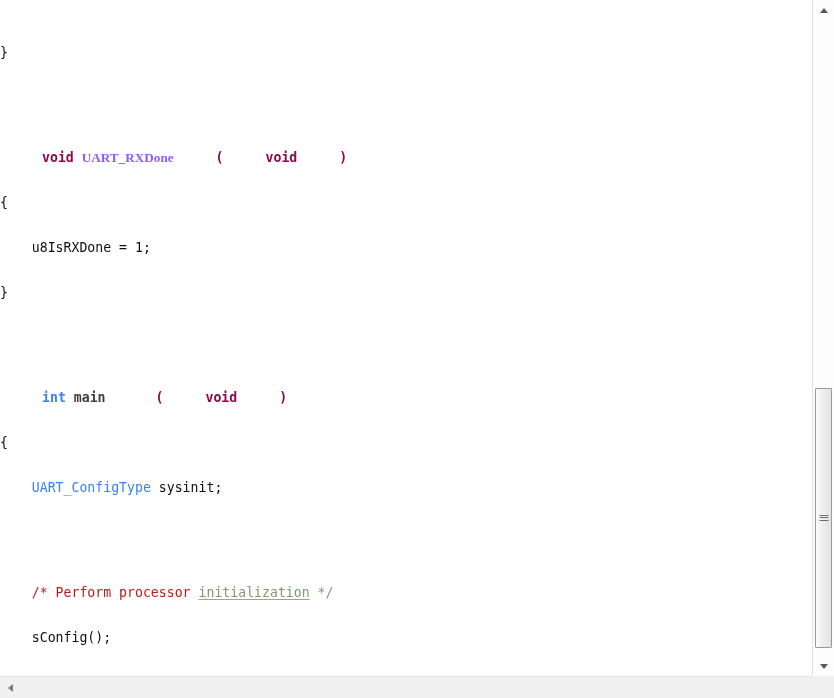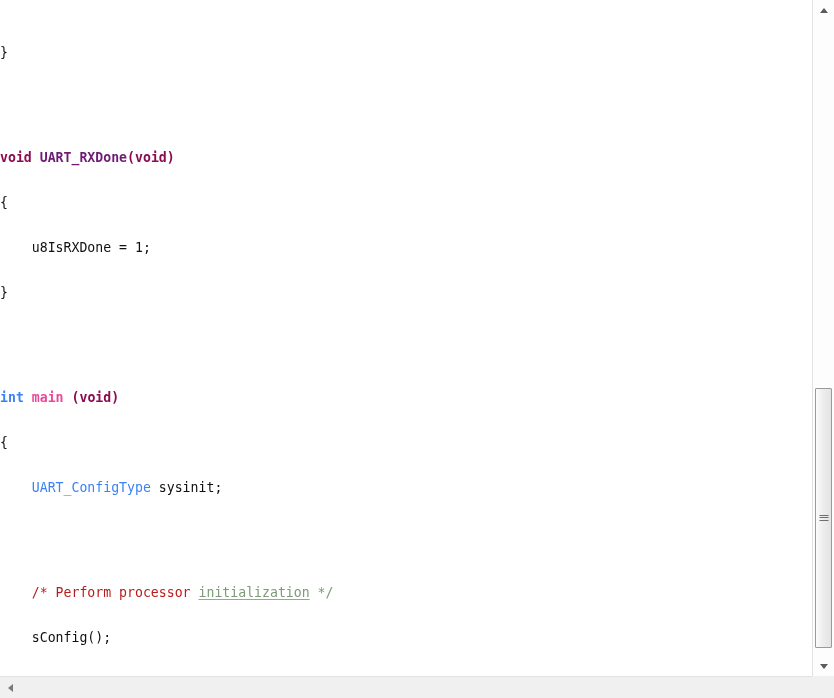--- a/index.html
+++ b/index.html
@@ -20,21 +20,21 @@
   .code-lines{
     position:absolute;left:0;top:0;width:812px;
     font-size:13.2px;line-height:15px;white-space:pre;
   }
   .line{
     position:relative;height:15px;line-height:15px;white-space:pre;
     padding:0; margin:0; color:#101010;
   }
 
   
-  .kw      {color:#8b0a50;font-weight:bold;}
+  .kw      {color:#8b0a50;font-weight:bold;padding-left:42px;}
   .typ     {color:#2b3a67;}
   .plain   {color:#101010;}
   .cmt     {color:#7d9b76;}
 
   
   .sq{
     text-decoration-line:underline;
     text-decoration-style:wavy;
     text-decoration-color:#e8912d;
     text-decoration-thickness:1px;
@@ -89,27 +89,27 @@
 <body>
 
 <div class="editor-window">
 
   <div class="code-surface">
     <div class="code-lines" id="code-lines">
 
       <div class="line" style="top:0px"><span class="plain">}</span></div>
       <div class="line">&nbsp;</div>
 
-      <div class="line"><span class="kw" style="color: rgb(139, 10, 80);">void</span><span class="plain"> </span><span class="typ" style="color: #701a75;"><b>UART_RXDone</b></span><span class="kw" style="color: rgb(139, 10, 80);">(</span><span class="kw" style="color: rgb(139, 10, 80);">void</span><span class="kw" style="color: rgb(139, 10, 80);">)</span></div>
+      <div class="line"><span class="kw" style="color: rgb(139, 10, 80);">void</span><span class="plain"> </span><span class="typ" style="color: #8b5cf6; font-family: Liberation Serif, serif;"><b>UART_RXDone</b></span><span class="kw" style="color: rgb(139, 10, 80);">(</span><span class="kw" style="color: rgb(139, 10, 80);">void</span><span class="kw" style="color: rgb(139, 10, 80);">)</span></div>
       <div class="line"><span class="plain">{</span></div>
       <div class="line"><span class="plain">    u8IsRXDone = 1;</span></div>
       <div class="line"><span class="plain">}</span></div>
       <div class="line">&nbsp;</div>
 
-      <div class="line"><span class="kw" style="color: #3b82f6;">int</span><span class="plain"> </span><span class="typ" style="color: #ec4899;"><b>main</b></span><span class="plain"> </span><span class="kw" style="color: rgb(139, 10, 80);">(</span><span class="kw" style="color: rgb(139, 10, 80);">void</span><span class="kw" style="color: rgb(139, 10, 80);">)</span></div>
+      <div class="line"><span class="kw" style="color: #3b82f6;">int</span><span class="plain"> </span><span class="typ" style="color: #404040;"><b>main</b></span><span class="plain"> </span><span class="kw" style="color: rgb(139, 10, 80);">(</span><span class="kw" style="color: rgb(139, 10, 80);">void</span><span class="kw" style="color: rgb(139, 10, 80);">)</span></div>
       <div class="line"><span class="plain">{</span></div>
       <div class="line"><span class="plain">    </span><span class="typ" style="color: #3b82f6;">UART_ConfigType</span><span class="plain"> sysinit;</span></div>
       <div class="line">&nbsp;</div>
 
       <div class="line"><span class="plain">    </span><span class="cmt" style="color: #b91c1c;">/* Perform processor </span><span class="cmt sq" style="color: rgb(125, 155, 118); text-decoration-color: rgb(232, 145, 45);">initialization</span><span class="cmt" style="color: rgb(125, 155, 118);"> */</span></div>
       <div class="line"><span class="plain">    sConfig();</span></div>
       <div class="line">&nbsp;</div>
 
       
       

